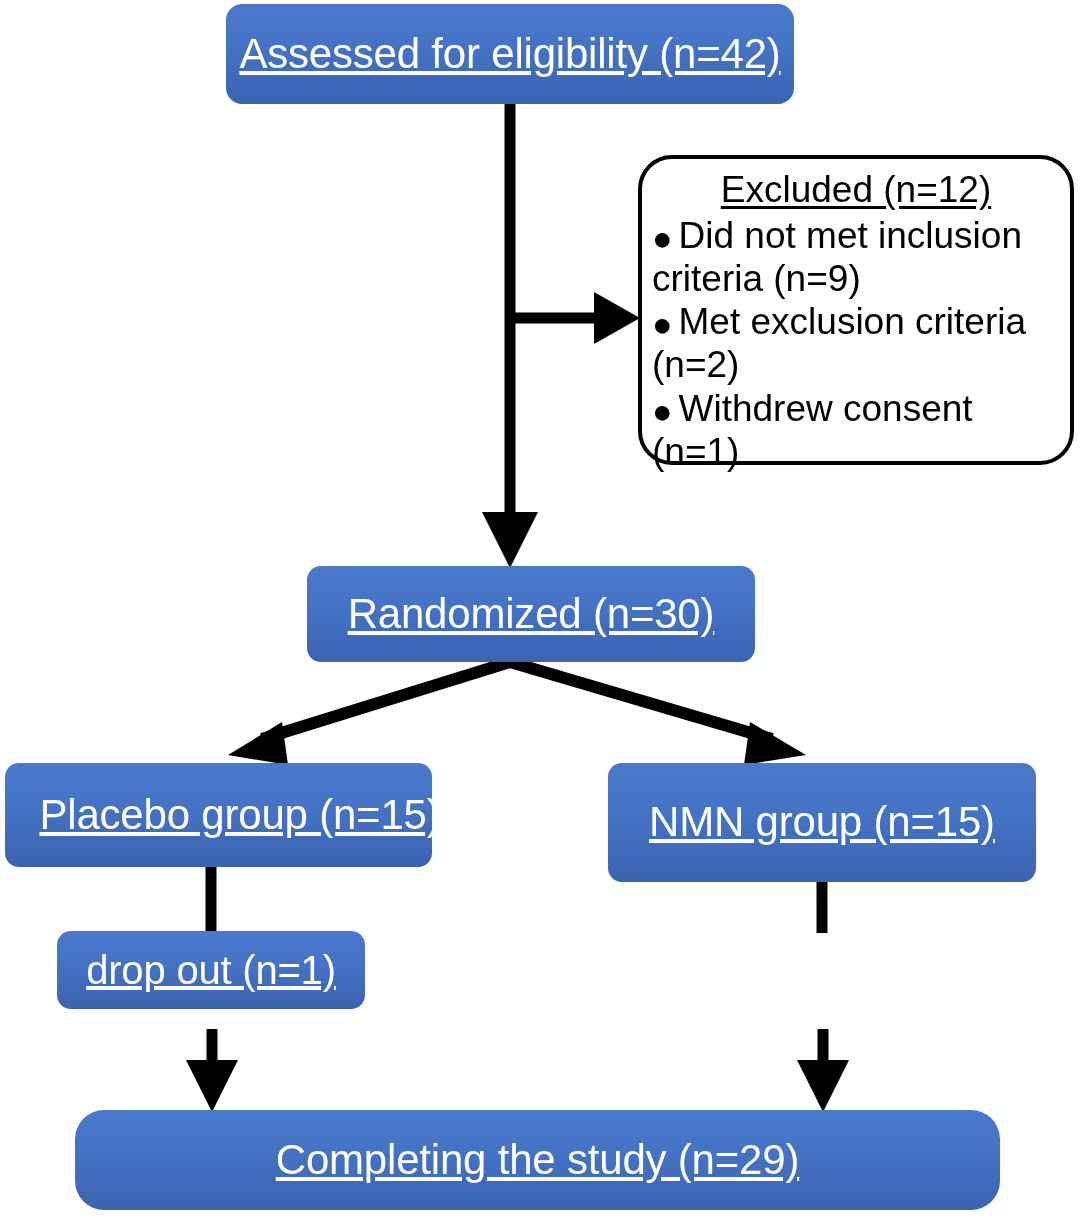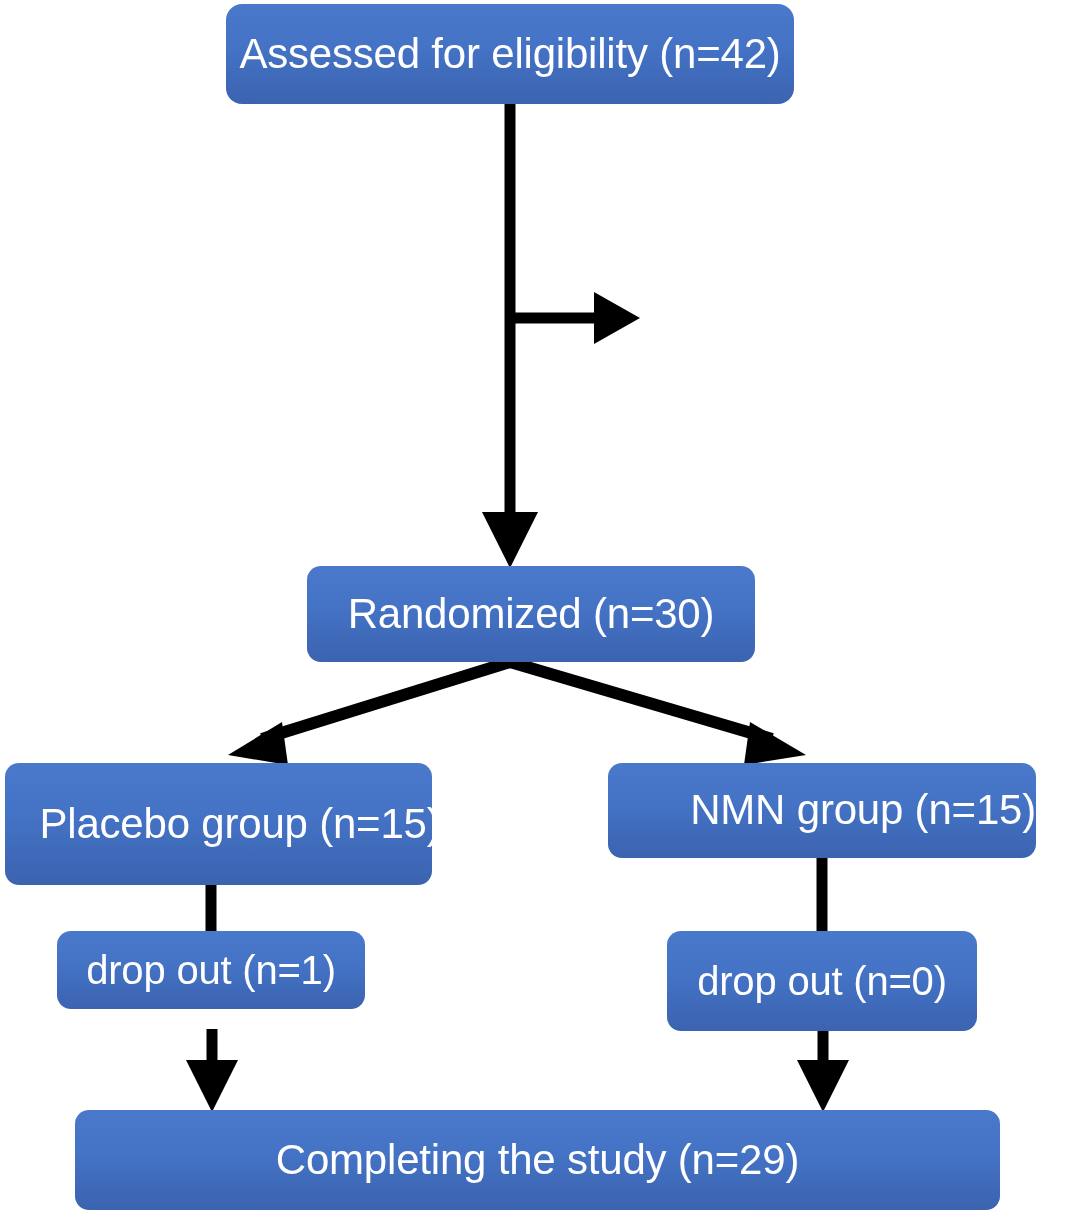--- a/index.html
+++ b/index.html
@@ -22,28 +22,29 @@
     align-items: center;
     justify-content: center;
     text-align: center;
     color: #ffffff;
     background: linear-gradient(to bottom, #4a78ca 0%, #4472c4 45%, #3b63b0 100%);
     border-radius: 14px;
     line-height: 1.1;
     letter-spacing: -0.2px;
     z-index: 3;
     white-space: nowrap;
+    text-decoration: underline;
   }
   .node.assessed   { left: 226px; top: 4px;    width: 568px; height: 100px; font-size: 42px; border-radius: 16px; }
   .node.randomized { left: 307px; top: 566px;  width: 448px; height: 96px;  font-size: 42px; }
-  .node.placebo    { left: 5px;   top: 763px;  width: 427px; height: 122px;  font-size: 42px; padding-left: 43px; }
-  .node.nmn        { left: 608px; top: 763px;  width: 428px; height: 95px;  font-size: 42px; justify-content: flex-end; }
+  .node.placebo    { left: 5px;   top: 763px;  width: 427px; height: 104px;  font-size: 42px; padding-left: 43px; }
+  .node.nmn        { left: 608px; top: 763px;  width: 428px; height: 119px;  font-size: 42px; }
   .node.dropleft   { left: 57px;  top: 931px;  width: 308px; height: 78px; font-size: 40px; }
   .node.dropright  { left: 667px; top: 931px;  width: 310px; height: 100px; font-size: 40px; }
-  .node.completing { left: 75px;  top: 1110px; width: 925px; height: 100px; font-size: 42px; }
+  .node.completing { left: 75px;  top: 1110px; width: 925px; height: 100px; font-size: 42px; border-radius: 29px; }
 
   
   .excluded-box {
     position: absolute;
     left: 638px;
     top: 155px;
     width: 436px;
     height: 310px;
     box-sizing: border-box;
     border: 4px solid #000000;
@@ -130,38 +131,49 @@
     <g>
       <line x1="823" y1="1029" x2="823" y2="1078" stroke="#000000" stroke-width="11"></line>
       <polygon points="823,1112 797,1060 849,1060" fill="#000000"></polygon>
     </g>
   </svg>
 
   <div class="node assessed">
     <span>Assessed for eligibility (n=42)</span>
   </div>
 
+  <div class="excluded-box">
+    <div class="excluded-title">Excluded (n=12)</div>
+    <ul class="excluded-list">
+      <li>
+        <span class="bullet-glyph">●</span><span>Did not met inclusion criteria (n=9)</span>
+      </li>
+      <li>
+        <span class="bullet-glyph">●</span><span>Met exclusion criteria (n=2)</span>
+      </li>
+      <li>
+        <span class="bullet-glyph">●</span><span>Withdrew consent (n=1)</span>
+      </li>
+    </ul>
+  </div>
 
   <div class="node randomized">
     <span>Randomized (n=30)</span>
   </div>
 
   <div class="node placebo">
     <span>Placebo group (n=15)</span>
   </div>
 
   <div class="node nmn">
     <span>NMN group (n=15)</span>
   </div>
 
   <div class="node dropleft">
     <span>drop out (n=1)</span>
   </div>
 
-  <div class="node dropright">
-    <span>drop out (n=0)</span>
-  </div>
 
   <div class="node completing">
     <span>Completing the study (n=29)</span>
   </div>
 
 </div>
 
 </body></html>

